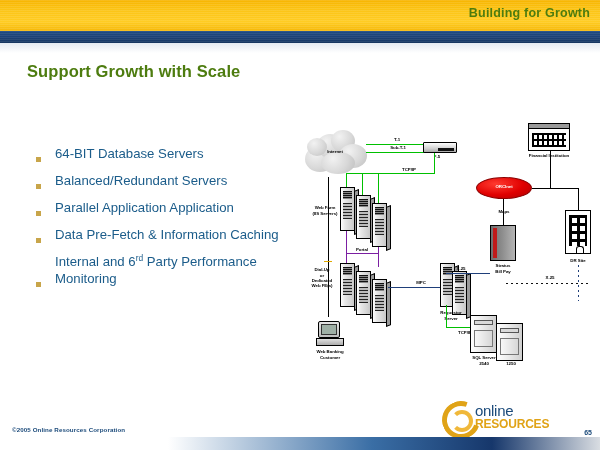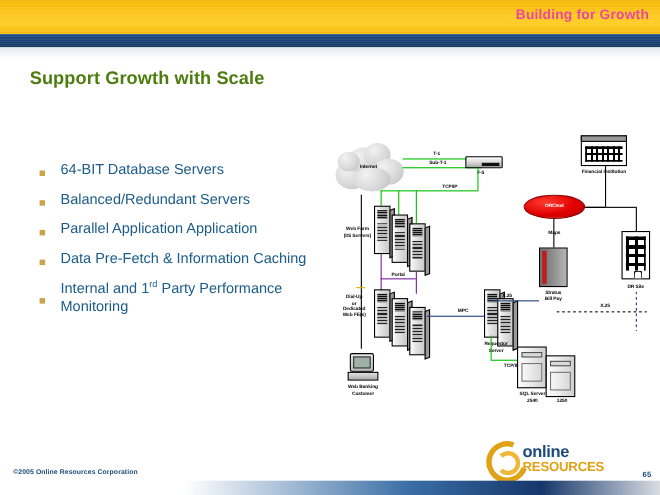--- a/index.html
+++ b/index.html
@@ -27,21 +27,21 @@
     content:"";
     position:absolute; left:0; top:0; right:0; bottom:0;
     background: repeating-linear-gradient(180deg, rgba(255,255,255,0.10) 0 1px, rgba(0,0,0,0.0) 1px 2px);
     pointer-events:none;
   }
   .header-title {
     position: absolute;
     right: 10px; top: 6px;
     font-size: 12.5px;
     font-weight: bold;
-    color: #ec4899;
+    color: #4d7c0f;
     letter-spacing: .2px;
     z-index: 3;
     margin-left: 25px;
   }
   .header-rule {
     position: absolute;
     left: 0; top: 31px;
     width: 600px; height: 12px;
     background: linear-gradient(180deg,#1e4b84 0%, #1b4075 55%, #16365f 100%);
   }
@@ -68,21 +68,21 @@
   }
 
   
   .bullets {
     position: absolute;
     left: 30px; top: 145px;
     width: 268px;
   }
   .bullet-row {
     display: flex;
-    align-items: center;
+    align-items: flex-end;
     margin-bottom: 10px;
   }
   .bullet-mark {
     width: 5px; height: 5px;
     background: #c8a54a;
     margin: 7px 14px 0 6px;
     flex: 0 0 auto;
   }
   .bullet-text {
     font-size: 13.2px;
@@ -328,21 +328,21 @@
   }
   .logo .ring-inner{
     position:absolute; left:9px; top:12px;
     width:14px; height:14px;
     border:4px solid #f0b83a;
     border-radius:50%;
     border-left-color: transparent;
   }
   .logo .w-online{
     position:absolute; left:33px; top:4px;
-    font-size:15px; font-weight:bold; color:#1b4a7a; letter-spacing:-0.3px;
+    font-size:15px; font-weight:normal; color:#1b4a7a; letter-spacing:-0.3px;
   }
   .logo .w-resources{
     position:absolute; left:33px; top:19px;
     font-size:12px; font-weight:bold; color:#e0a317; letter-spacing:-0.2px;text-align:center;
   }
   .page-no {
     position:absolute;
     right: 8px; bottom: 14px;
     font-size: 7px;
     font-weight: bold;
@@ -376,21 +376,21 @@
     <span class="bullet-text">Parallel Application Application</span>
   </div>
 
   <div class="bullet-row">
     <span class="bullet-mark"></span>
     <span class="bullet-text">Data Pre-Fetch &amp; Information Caching</span>
   </div>
 
   <div class="bullet-row">
     <span class="bullet-mark"></span>
-    <span class="bullet-text"><span>Internal and 1</span><sup>rd</sup><span> Party Performance Monitoring</span></span>
+    <span class="bullet-text"><span>Internal and 6</span><sup>rd</sup><span> Party Performance Monitoring</span></span>
   </div>
 
 </div>
 
 <div class="diagram">
 
 
   <div class="cloud">
     <i class="c1"></i>
       <i class="c2"></i>

